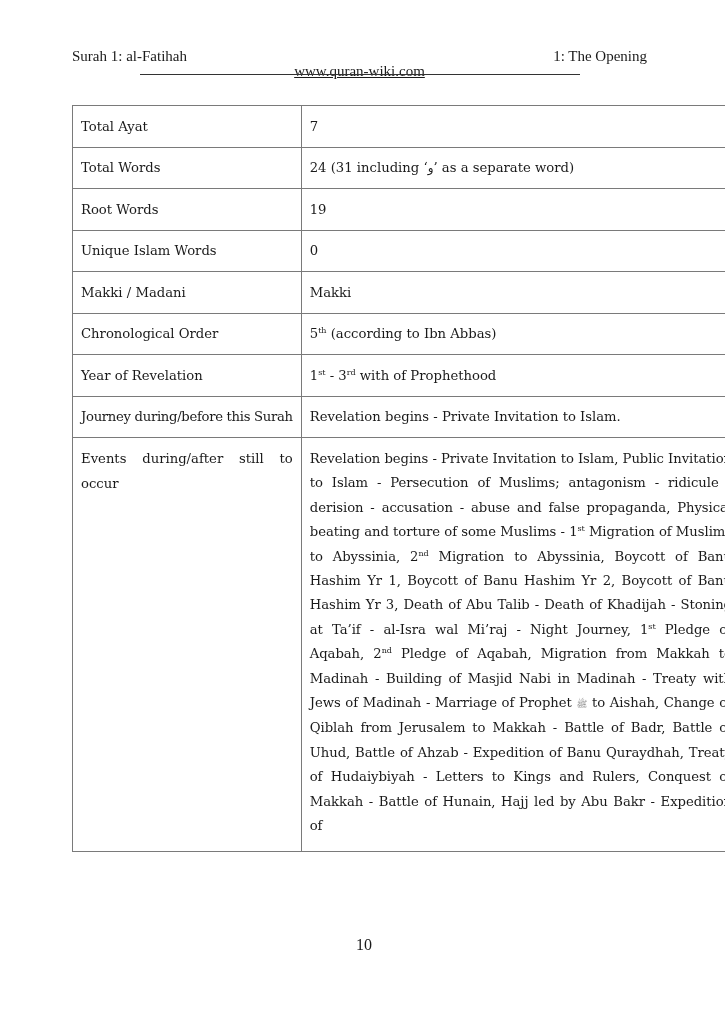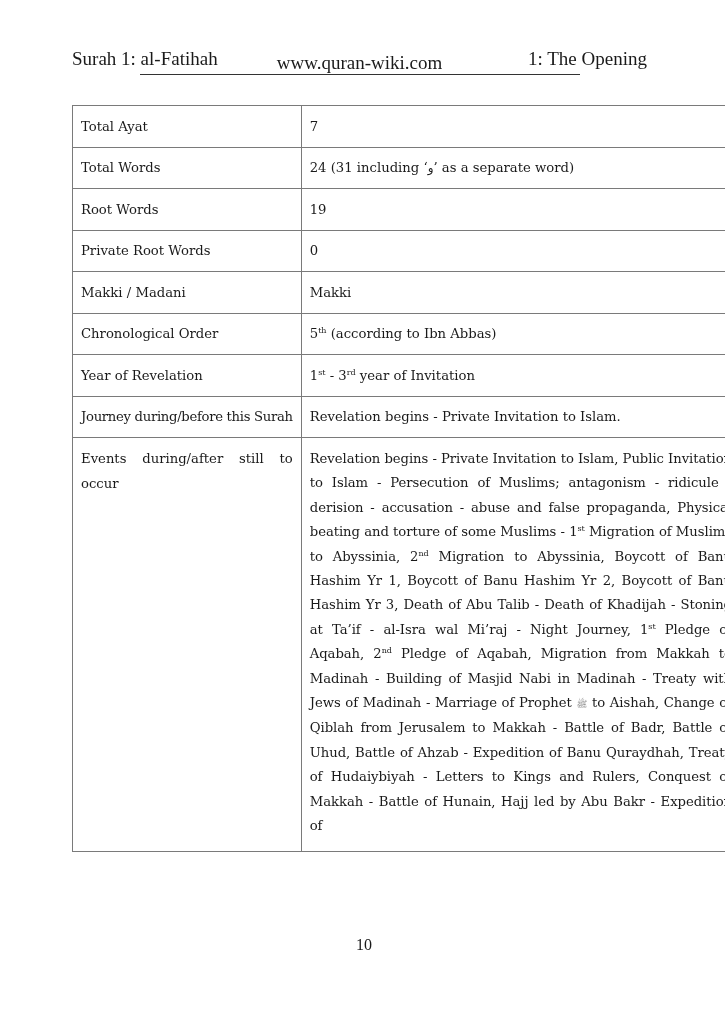--- a/index.html
+++ b/index.html
@@ -1,19 +1,19 @@
 <!DOCTYPE html>
 <html><head>
 <meta charset="utf-8">
 <style>
   html, body { margin: 0; padding: 0; background: #ffffff; }
   body { width: 725px; height: 1024px; position: relative; overflow: hidden; color: #1a1a1a; }
-  .header { position: absolute; top: 48px; left: 72px; right: 78px; height: 24px; font-family: "Liberation Serif", serif; font-size: 19px; }
+  .header { position: absolute; top: 48px; left: 72px; right: 78px; height: 24px; font-family: "Liberation Serif", serif; font-size: 15px; }
   .header .left { position: absolute; left: 0; top: 0; }
-  .header .center { position: absolute; left: 0; right: 0; top: 4px; text-align: center; }
+  .header .center { position: absolute; left: 0; right: 0; top: 15px; text-align: center; text-decoration: underline; }
   .header .right { position: absolute; right: 0; top: 0; }
   .rule { position: absolute; top: 74px; left: 140px; width: 440px; height: 0; border-top: 1px solid #333; }
   table.info { position: absolute; top: 105px; left: 72px; width: 669px; border-collapse: collapse; font-family: "DejaVu Serif", serif; font-size: 13.2px; }
   table.info td { border: 1px solid #7a7a7a; padding: 0 8px; vertical-align: middle; height: 40.5px; }
   table.info td.label { width: 197px; }
   table.info tr.long td { vertical-align: top; padding-top: 9px; height: auto; }
   .justify { text-align: justify; line-height: 24.5px; }
   .longval { text-align: justify; line-height: 24.4px; letter-spacing: -0.05px; }
   sup { font-size: 8px; vertical-align: 5px; line-height: 0; margin-top: 26px; }
   .arabic { font-family: "DejaVu Sans", sans-serif; font-size: 12px; }
@@ -38,34 +38,34 @@
   </tr>
   <tr>
     <td class="label">Total Words</td>
     <td><span>24 (31 including ‘</span><span class="arabic">و</span><span>’ as a separate word)</span></td>
   </tr>
   <tr>
     <td class="label">Root Words</td>
     <td>19</td>
   </tr>
   <tr>
-    <td class="label">Private Root Words</td>
+    <td class="label">Unique Islam Words</td>
     <td>0</td>
   </tr>
   <tr>
     <td class="label">Makki / Madani</td>
     <td>Makki</td>
   </tr>
   <tr>
     <td class="label">Chronological Order</td>
     <td><span>5</span><sup>th</sup><span> (according to Ibn Abbas)</span></td>
   </tr>
   <tr>
     <td class="label">Year of Revelation</td>
-    <td><span>1</span><sup>st</sup><span> - 3</span><sup>rd</sup><span> year of Invitation</span></td>
+    <td><span>1</span><sup>st</sup><span> - 3</span><sup>rd</sup><span> with of Prophethood</span></td>
   </tr>
   <tr>
     <td class="label" style="white-space:nowrap;letter-spacing:-0.3px;">Journey during/before this Surah</td>
     <td>Revelation begins - Private Invitation to Islam.</td>
   </tr>
   <tr class="long">
     <td class="label justify">
           <div class="justify" style="text-align-last:left;">Events during/after still to occur</div>
         </td>
     <td style="height:404px;">

